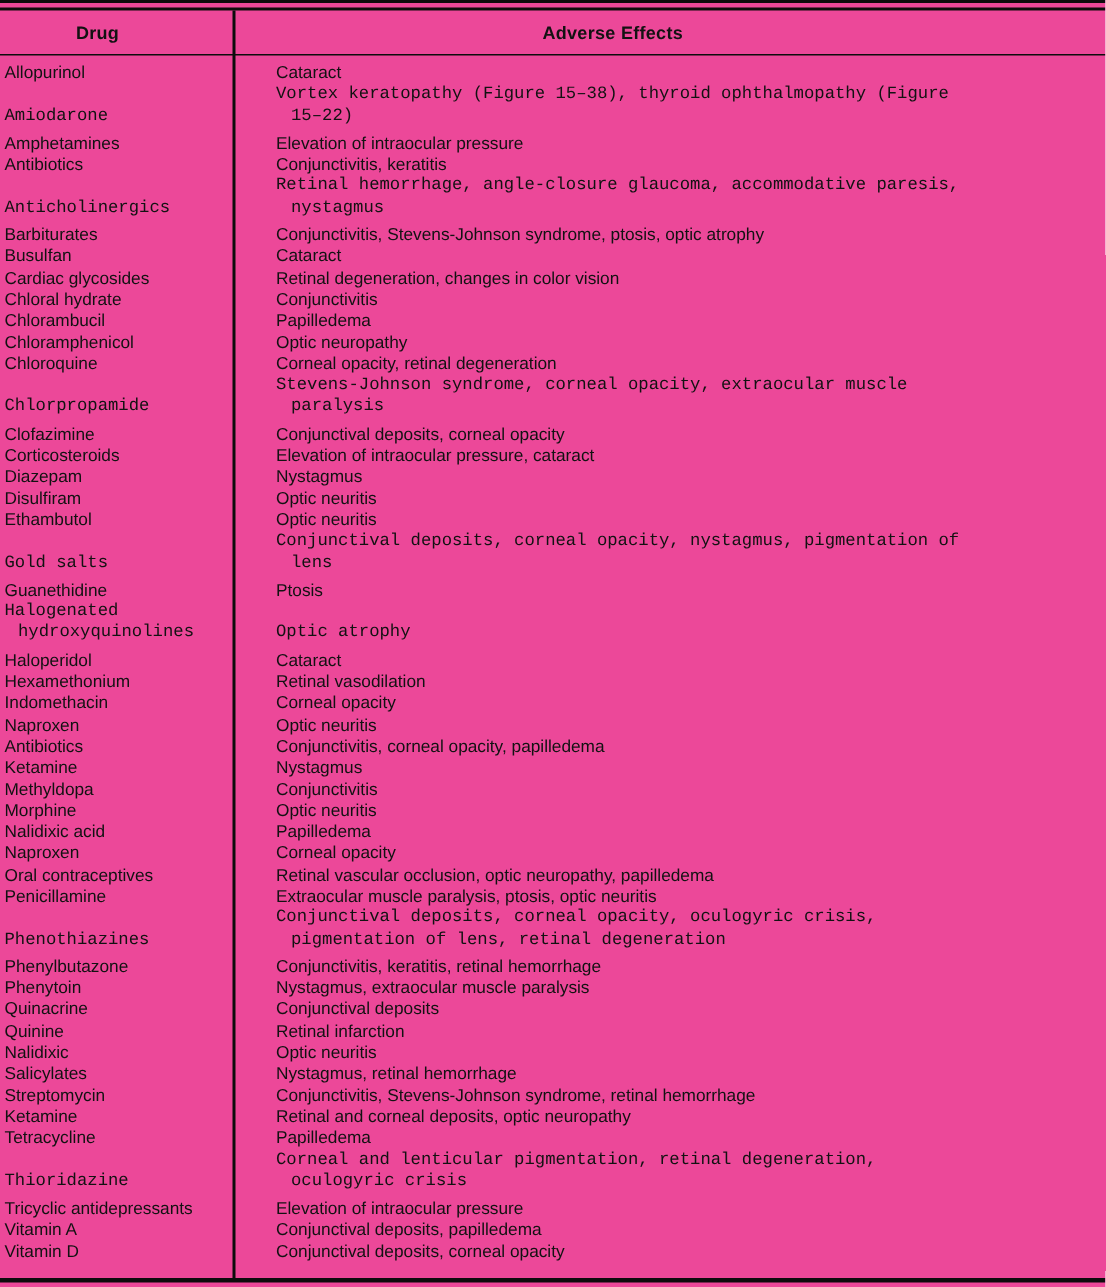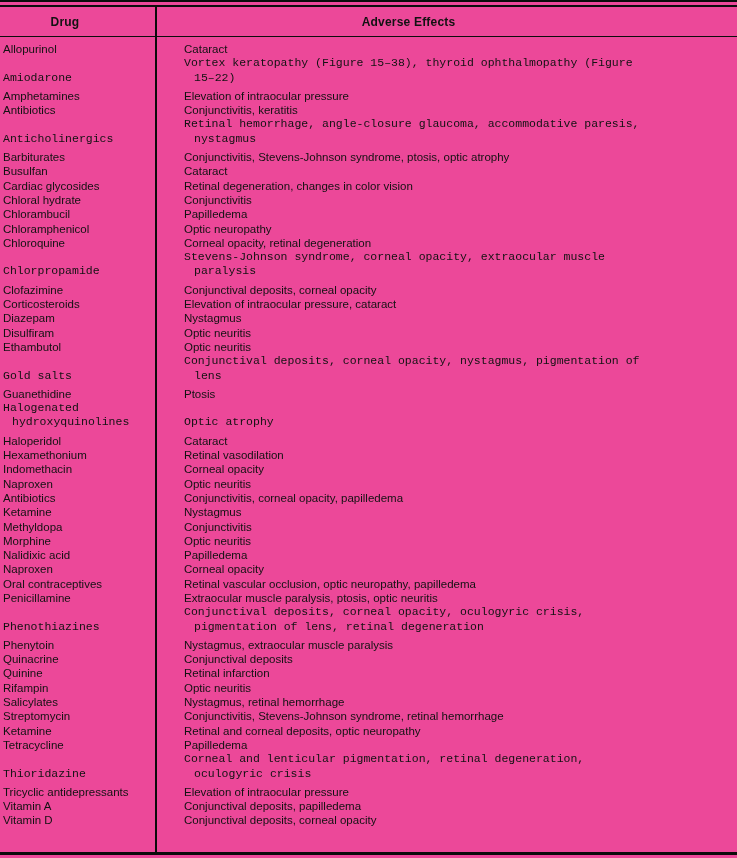--- a/index.html
+++ b/index.html
@@ -241,33 +241,37 @@
       <div class="row">
         <div class="c-drug">Penicillamine</div>
         <div class="c-effects">Extraocular muscle paralysis, ptosis, optic neuritis</div>
       </div>
       <div class="row gap-after">
         <div class="c-drug">Phenothiazines</div>
         <div class="c-effects">Conjunctival deposits, corneal opacity, oculogyric crisis,
 pigmentation of lens, retinal degeneration</div>
       </div>
       <div class="row">
+        <div class="c-drug">Phenylbutazone</div>
+        <div class="c-effects">Conjunctivitis, keratitis, retinal hemorrhage</div>
+      </div>
+      <div class="row">
         <div class="c-drug">Phenytoin</div>
         <div class="c-effects">Nystagmus, extraocular muscle paralysis</div>
       </div>
       <div class="row">
         <div class="c-drug">Quinacrine</div>
         <div class="c-effects">Conjunctival deposits</div>
       </div>
       <div class="row">
         <div class="c-drug">Quinine</div>
         <div class="c-effects">Retinal infarction</div>
       </div>
       <div class="row">
-        <div class="c-drug">Rifampin</div>
+        <div class="c-drug">Nalidixic</div>
         <div class="c-effects">Optic neuritis</div>
       </div>
       <div class="row">
         <div class="c-drug">Salicylates</div>
         <div class="c-effects">Nystagmus, retinal hemorrhage</div>
       </div>
       <div class="row">
         <div class="c-drug">Streptomycin</div>
         <div class="c-effects">Conjunctivitis, Stevens-Johnson syndrome, retinal hemorrhage</div>
       </div>

